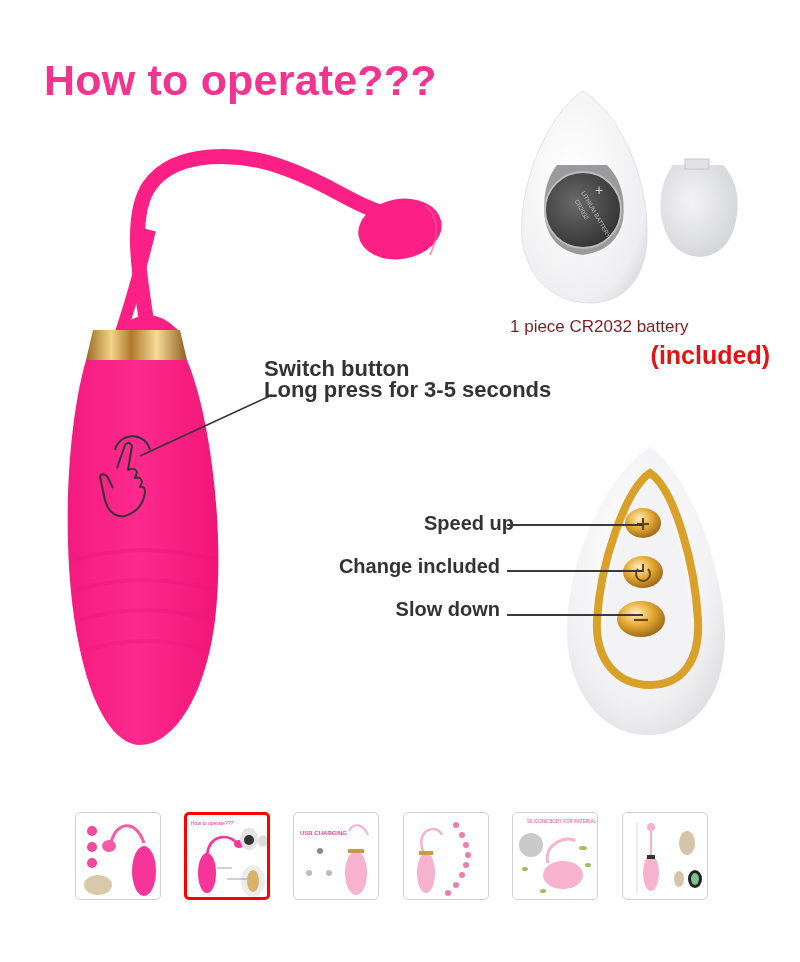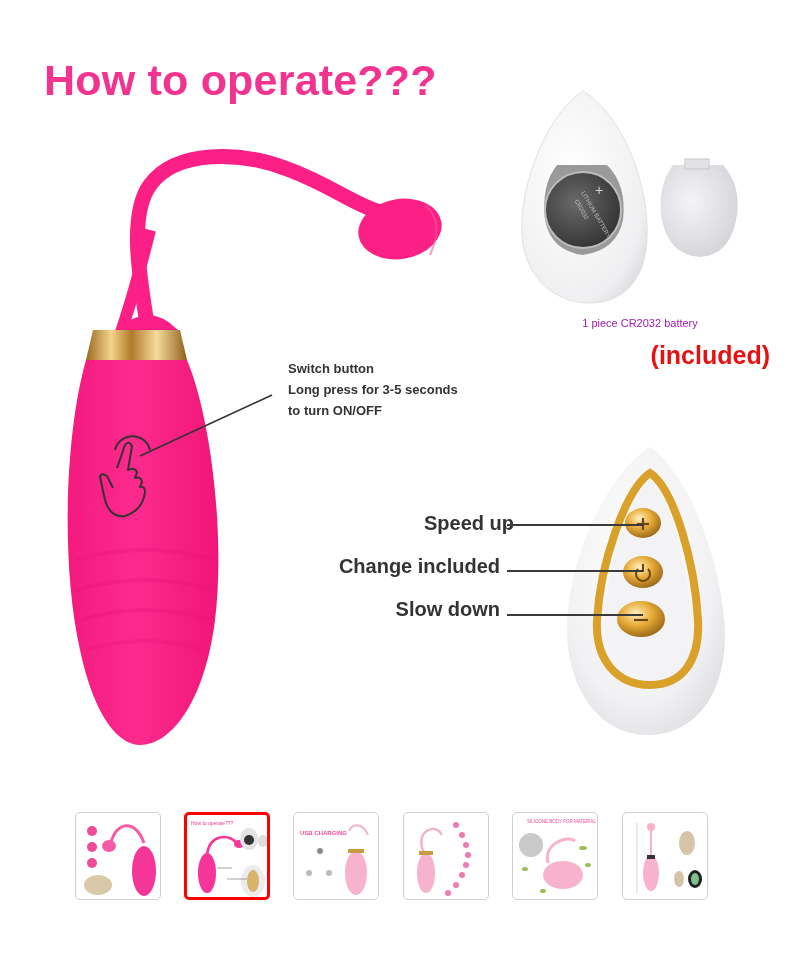--- a/index.html
+++ b/index.html
@@ -1,25 +1,25 @@
 <!DOCTYPE html>
 <html><head>
 <meta charset="utf-8">
 <style>
   html, body { margin:0; padding:0; background:#ffffff; }
   body { width:800px; height:962px; position:relative; overflow:hidden;
          font-family:"Liberation Sans", sans-serif; }
   .abs { position:absolute; }
   .title { left:44px; top:56px; font-size:43px; font-weight:bold; color:#f2338f;
            letter-spacing:0.2px; white-space:nowrap; }
-  .battery-caption { left:510px; top:317px; width:260px; text-align:center;
-                     font-size:11px; color:#a21caf; }
+  .battery-caption { left:510px; top:317px; width:260px; text-align:left;
+                     font-size:17px; color:#7f1d1d; }
   .battery-included { left:510px; top:341px; width:260px; text-align:right;
                       font-size:25px; font-weight:bold; color:#e81010; }
-  .switch-text { left:288px; top:358px; font-size:13px; font-weight:bold; color:#333;
+  .switch-text { left:264px; top:358px; font-size:22px; font-weight:bold; color:#333;
                  line-height:21px; }
   .remote-label { font-size:20px; font-weight:bold; color:#333; text-align:right;
                   width:210px; white-space:nowrap; }
   .thumbs { left:0; top:0; }
   .thumb { position:absolute; width:86px; height:88px; border:1.5px solid #cfcfcf;
            border-radius:5px; background:#fff; overflow:hidden; box-sizing:border-box; }
   .thumb.selected { border:3px solid #f00; }
   .thumb svg { position:absolute; left:0; top:0; }
 </style>
 </head>
@@ -80,21 +80,20 @@
            Q48,80 30,86 Q15,88 10,70 L5,47 Q6,42 12,46 L18,58" fill="none" stroke="#333" stroke-width="2" stroke-linejoin="round"></path>
 </svg>
 
 <svg class="abs" style="left:0;top:0;" width="800" height="800">
   <line x1="140" y1="456" x2="272" y2="395" stroke="#333" stroke-width="1.6"></line>
 </svg>
 
 <div class="abs switch-text">
   <div>Switch button</div>
   <div>Long press for 3-5 seconds</div>
-  <div>to turn ON/OFF</div>
 </div>
 
 <svg class="abs" style="left:505px;top:85px;" width="240" height="225">
   <defs>
     <radialGradient id="shellGrad" cx="0.4" cy="0.4" r="0.75">
       <stop offset="0" stop-color="#ffffff"></stop>
       <stop offset="0.8" stop-color="#efeff1"></stop>
       <stop offset="1" stop-color="#d6d6da"></stop>
     </radialGradient>
     <radialGradient id="lidGrad" cx="0.4" cy="0.4" r="0.75">

